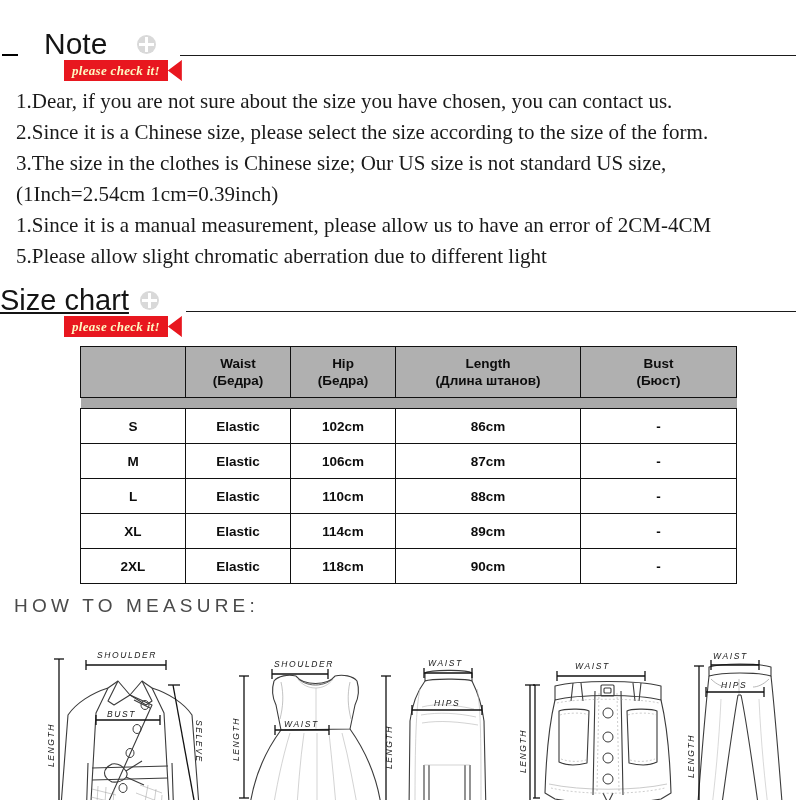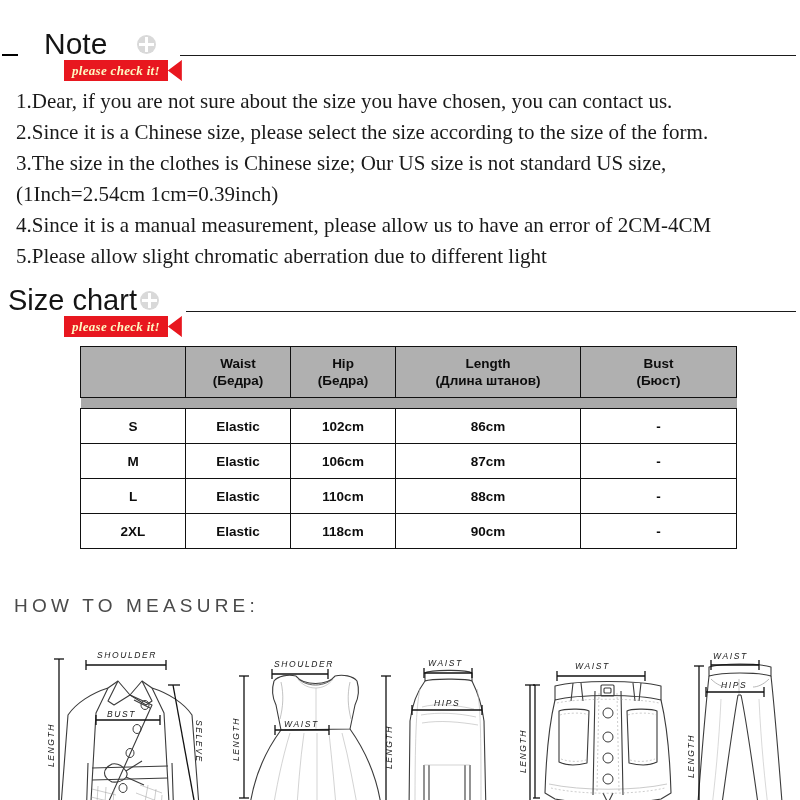--- a/index.html
+++ b/index.html
@@ -32,21 +32,21 @@
   .sec-title {
     position: absolute;
     left: 44px; top: 0;
     font-size: 30px;
     line-height: 40px;
     font-weight: 400;
     color: #141414;
     white-space: nowrap;
     letter-spacing: 0px;
   }
-  .sec-title.small { left: 8px; font-size: 29px; }
+  .sec-title.small { left: 0; font-size: 29px; text-decoration: underline; }
   .plus-icon {
     position: absolute;
     width: 19px; height: 19px;
     top: 11px;
   }
   .plus-icon .circ {
     position: absolute; inset: 0;
     background: #d9d9d9;
     border-radius: 50%;
   }
@@ -177,21 +177,21 @@
     <div class="sec-rule" style="left:180px; right:4px;"></div>
   </div>
 
   <div class="ribbon" style="left:64px; top:40px;">please check it!</div>
 
   <div class="note-list">
     <div class="note-line">1.Dear, if you are not sure about the size you have chosen, you can contact us.</div>
     <div class="note-line">2.Since it is a Chinese size, please select the size according to the size of the form.</div>
     <div class="note-line">3.The size in the clothes is Chinese size; Our US size is not standard US size,</div>
     <div class="note-line">(1Inch=2.54cm 1cm=0.39inch)</div>
-    <div class="note-line">4.Since it is a manual measurement, please allow us to have an error of 2CM-4CM</div>
+    <div class="note-line">1.Since it is a manual measurement, please allow us to have an error of 2CM-4CM</div>
     <div class="note-line">5.Please allow slight chromatic aberration due to different light</div>
   </div>
 
   <div class="sec-head" style="top:260px;">
     <div class="sec-title small">Size chart</div>
     <div class="plus-icon" style="left:140px;">
       <div class="circ"></div>
         <div class="bar-h"></div>
         <div class="bar-v"></div>
     </div>
@@ -251,20 +251,27 @@
           <td>-</td>
         </tr>
         <tr>
           <td>L</td>
           <td>Elastic</td>
           <td>110cm</td>
           <td>88cm</td>
           <td>-</td>
         </tr>
         <tr>
+          <td>XL</td>
+          <td>Elastic</td>
+          <td>114cm</td>
+          <td>89cm</td>
+          <td>-</td>
+        </tr>
+        <tr>
           <td>2XL</td>
           <td>Elastic</td>
           <td>118cm</td>
           <td>90cm</td>
           <td>-</td>
         </tr>
       </tbody>
     </table>
   </div>
 

